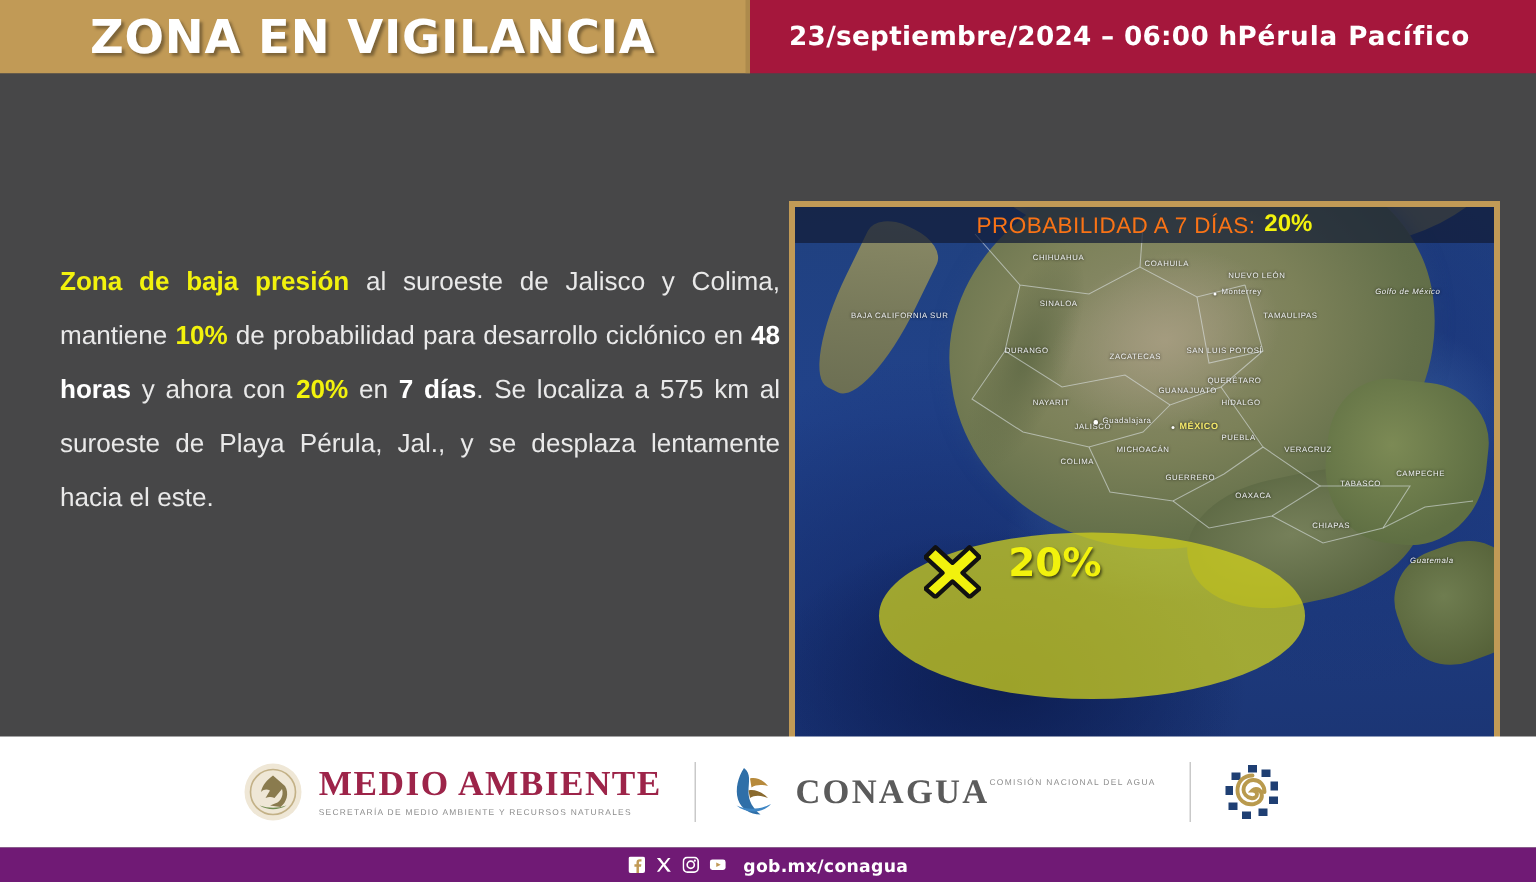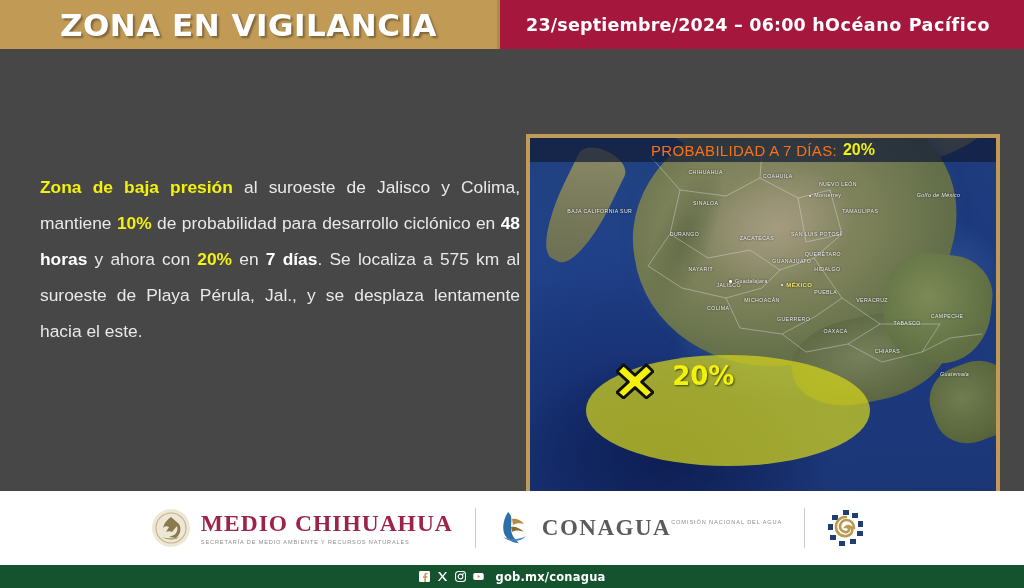--- a/index.html
+++ b/index.html
@@ -198,40 +198,40 @@
     font-family: "Liberation Serif", serif; line-height:1.05;
   }
   .smn-sub {
     color: #a08c5a; font-size: 5.2px; letter-spacing: .5px; line-height:1.35; margin-top:2px;
     font-family: "Liberation Sans", sans-serif;
   }
 
   
   .bottom-bar {
     position: absolute; left: 0; top: 565px; width: 1024px; height: 23px;
-    background: #14532d; display: flex; align-items: center; justify-content: center; gap: 7px;
+    background: #701a75; display: flex; align-items: center; justify-content: center; gap: 7px;
   }
   .social-icon { width: 11px; height: 11px; display:block; }
   .bottom-url {
     color: #ffffff; font-size: 11.5px; font-weight: bold; margin-left: 5px;
     font-family: "DejaVu Sans", sans-serif; letter-spacing:.2px;
   }
 </style>
 </head>
 <body>
 
 <div id="page">
 
   <div class="header">
     <div class="header-left">
       <span class="header-title">ZONA EN VIGILANCIA</span>
     </div>
     <div class="header-right">
       <span class="header-date">23/septiembre/2024 – 06:00 h</span>
-      <span class="header-basin">Océano Pacífico</span>
+      <span class="header-basin">Pérula Pacífico</span>
     </div>
   </div>
 
   <div class="body-area">
 
     <div class="text-panel" id="bulletin-text"><span class="hl-yellow">Zona de baja presión</span><span> al suroeste de Jalisco y Colima, mantiene </span><span class="hl-yellow">10%</span><span> de probabilidad para desarrollo ciclónico en </span><span class="hl-white">48 horas</span><span> y ahora con </span><span class="hl-yellow">20%</span><span> en </span><span class="hl-white">7 días</span><span>. Se localiza a 575 km al suroeste de Playa Pérula, Jal., y se desplaza lentamente hacia el este.</span></div>
 
     <div class="map-frame">
       <div class="map-canvas">
 
@@ -316,21 +316,21 @@
     <div class="logo-row">
 
       <div class="logo-block">
         <svg class="eagle-seal" viewBox="0 0 40 40">
           <circle cx="20" cy="20" r="19" fill="#efe7d6"></circle>
           <circle cx="20" cy="20" r="15" fill="none" stroke="#c3b187" stroke-width="1.1"></circle>
           <path d="M20 9 C16 12 13 15 12 20 C14 18 16 18 18 19 L15 24 C17 23 19 23 21 24 L26 18 C27 21 26 25 23 27 L18 29 L25 30 C29 27 31 21 28 16 Z" fill="#8a7b4e"></path>
           <path d="M11 29 Q20 34 29 29 Q20 32 11 29 Z" fill="#6f8a4e"></path>
         </svg>
         <div class="medio-text">
-          <span class="medio-main">MEDIO CHIHUAHUA</span>
+          <span class="medio-main">MEDIO AMBIENTE</span>
           <span class="medio-sub">SECRETARÍA DE MEDIO AMBIENTE Y RECURSOS NATURALES</span>
         </div>
       </div>
 
       <div class="divider"></div>
 
       <div class="logo-block">
         <svg class="conagua-mark" viewBox="0 0 36 38">
           <path d="M10 3 C6 9 4 17 6 24 C8 30 14 34 21 34 C16 30 13 25 13 19 C13 12 15 7 10 3 Z" fill="#2f6fa8"></path>
           <path d="M14 10 C18 9 23 11 26 15 C22 14 18 14 15 16 Z" fill="#b78a3c"></path>

